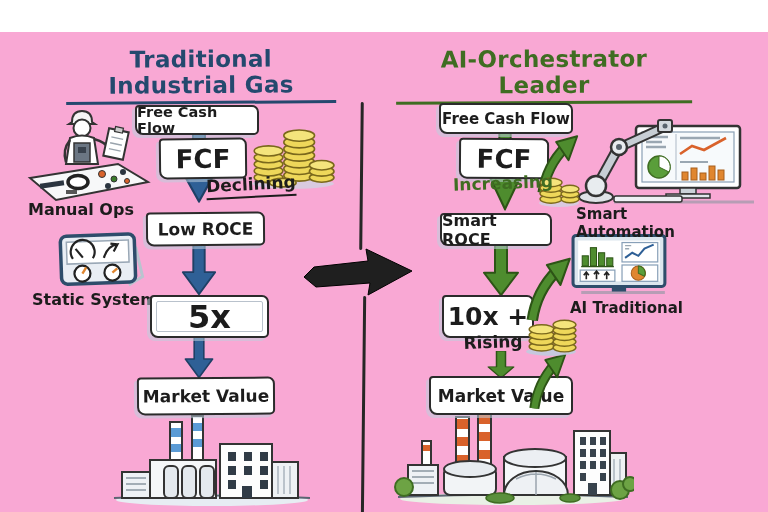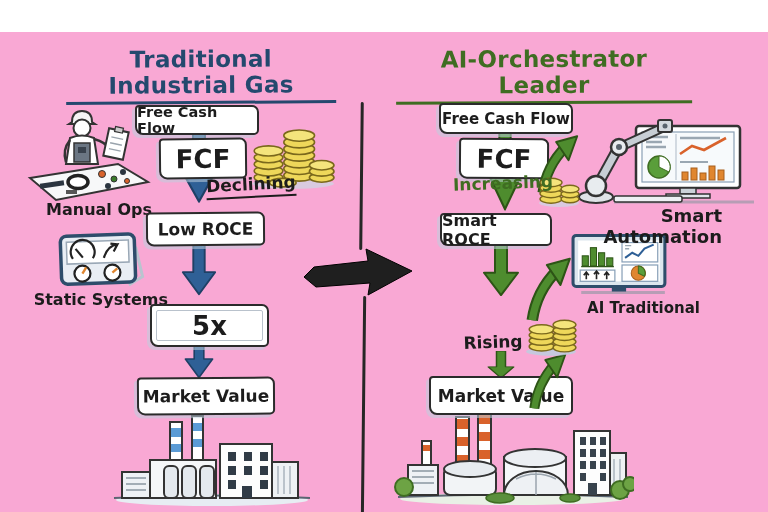--- a/index.html
+++ b/index.html
@@ -6,21 +6,21 @@
   .stage{position:relative;width:768px;height:512px;background:#f9a8d4;overflow:hidden;
          font-family:"DejaVu Sans",sans-serif;color:#1c1c1c;margin-top:32px;}
   .abs{position:absolute;}
   .title{position:absolute;font-weight:bold;text-align:center;letter-spacing:.3px;
          border-bottom:3.5px solid currentColor;padding-bottom:3px;z-index:2;}
   .box{position:absolute;background:#fff;border:2.5px solid #2b2b2b;display:flex;
        align-items:center;justify-content:center;font-weight:bold;color:#1c1c1c;
        border-radius:4px 7px 5px 8px;box-shadow:-3px 3px 0 rgba(190,205,220,.55);z-index:2;}
   .inner{position:absolute;inset:4px;border:1.5px solid #b9c2cc;border-radius:2px;}
   .trend{position:absolute;font-weight:bold;text-align:center;z-index:4;}
-  .label{position:absolute;font-weight:bold;text-align:right;color:#1c1c1c;z-index:2;}
+  .label{position:absolute;font-weight:bold;text-align:left;color:#1c1c1c;z-index:2;}
   .divider{position:absolute;width:2.5px;background:#262626;border-radius:2px;z-index:1;}
   svg{display:block;}
   .z1{z-index:1}.z3{z-index:3}.z4{z-index:4}
 </style>
 </head>
 <body>
 
 <div class="stage">
 
   <div class="title" style="left:66px;top:14px;width:270px;font-size:23px;color:#24496e;transform:rotate(-0.4deg);">Traditional Industrial Gas</div>
@@ -111,21 +111,21 @@
   <div class="box" style="left:146px;top:180px;width:115px;height:30px;font-size:17px;transform:rotate(-0.5deg);">
     <span>Low ROCE</span>
   </div>
 
   <div class="abs z1" style="left:180px;top:209px;width:38px;height:55px;">
     <svg width="38" height="55" viewBox="0 0 40 60" preserveAspectRatio="none">
       <polygon points="14,0 26,0 26,34 37,34 20,58 3,34 14,34" fill="#2f6096" stroke="#1f4066" stroke-width="2" stroke-linejoin="round"></polygon>
     </svg>
   </div>
 
-  <div class="box" style="left:150px;top:272px;width:115px;height:39px;font-size:26px;">
+  <div class="box" style="left:150px;top:263px;width:115px;height:39px;font-size:32px;">
     <div class="inner"></div>
     <span style="position:relative;">5x</span>
   </div>
 
   <div class="abs z1" style="left:183px;top:301px;width:32px;height:46px;">
     <svg width="32" height="46" viewBox="0 0 40 60" preserveAspectRatio="none">
       <polygon points="14,0 26,0 26,34 37,34 20,58 3,34 14,34" fill="#2f6096" stroke="#1f4066" stroke-width="2" stroke-linejoin="round"></polygon>
     </svg>
   </div>
 
@@ -220,20 +220,23 @@
   <div class="box" style="left:440px;top:181px;width:108px;height:29px;font-size:16px;">
     <span>Smart ROCE</span>
   </div>
 
   <div class="abs z1" style="left:481px;top:209px;width:40px;height:56px;">
     <svg width="40" height="56" viewBox="0 0 40 60" preserveAspectRatio="none">
       <polygon points="14,0 26,0 26,34 37,34 20,58 3,34 14,34" fill="#4e8c2e" stroke="#2d5416" stroke-width="2" stroke-linejoin="round"></polygon>
     </svg>
   </div>
 
+  <div class="box" style="left:442px;top:263px;width:88px;height:39px;font-size:25px;">
+    <span>10x +</span>
+  </div>
 
   <div class="abs z3" style="left:526px;top:213px;width:48px;height:88px;">
     <svg width="48" height="88" viewBox="0 0 46 64">
       <path d="M6 62 Q 10 34 30 14" stroke="#2d5416" stroke-width="11" fill="none"></path>
       <path d="M6 62 Q 10 34 30 14" stroke="#4e8c2e" stroke-width="7" fill="none"></path>
       <polygon points="42,3 20,9 33,28" fill="#4e8c2e" stroke="#2d5416" stroke-width="2" stroke-linejoin="round"></polygon>
     </svg>
   </div>
 
   <div class="abs z4" style="left:524px;top:280px;width:54px;height:44px;">
@@ -349,21 +352,21 @@
       <path d="M22 72 L44 32" stroke="#c7ced4" stroke-width="7"></path>
       <path d="M44 32 L88 12" stroke="#333" stroke-width="10"></path>
       <path d="M44 32 L88 12" stroke="#c7ced4" stroke-width="6"></path>
       <circle cx="22" cy="70" r="10" fill="#e8ecef" stroke="#333" stroke-width="2.5"></circle>
       <circle cx="45" cy="31" r="8" fill="#e8ecef" stroke="#333" stroke-width="2.5"></circle>
       <circle cx="45" cy="31" r="3" fill="#59636d"></circle>
       <rect x="84" y="4" width="14" height="12" rx="2" fill="#d4d9de" stroke="#333" stroke-width="2"></rect>
       <circle cx="91" cy="10" r="2.5" fill="#59636d"></circle>
     </svg>
   </div>
-  <div class="label" style="left:576px;top:173px;width:146px;font-size:18px;">Smart Automation</div>
+  <div class="label" style="left:576px;top:173px;width:146px;font-size:15px;">Smart Automation</div>
 
   <div class="abs" style="left:571px;top:201px;width:100px;height:64px;">
     <svg width="100" height="64" viewBox="0 0 98 62">
       <path d="M10 58 H92" stroke="#8c97a2" stroke-width="3" opacity="0.6"></path>
       <rect x="2" y="2" width="90" height="50" rx="3" fill="#dce6ee" stroke="#2e4d6b" stroke-width="3"></rect>
       <rect x="7" y="7" width="80" height="40" fill="#fff"></rect>
       <g fill="#4e8c2e" stroke="#2d5416" stroke-width="1">
         <rect x="11" y="22" width="6" height="10"></rect>
           <rect x="19" y="14" width="6" height="18"></rect>
         <rect x="27" y="19" width="6" height="13"></rect>

